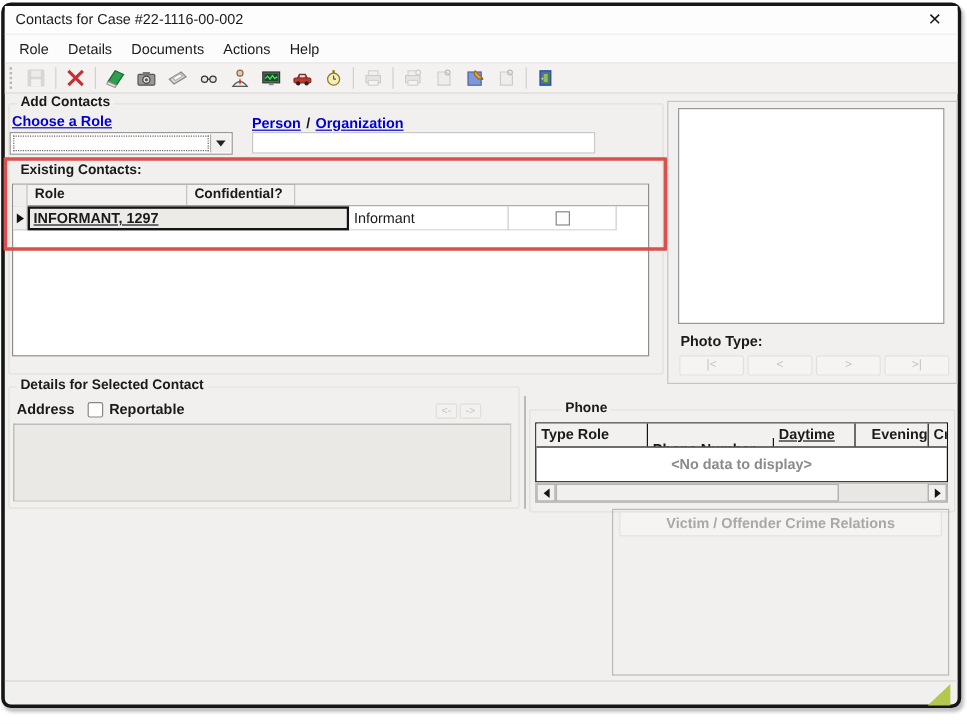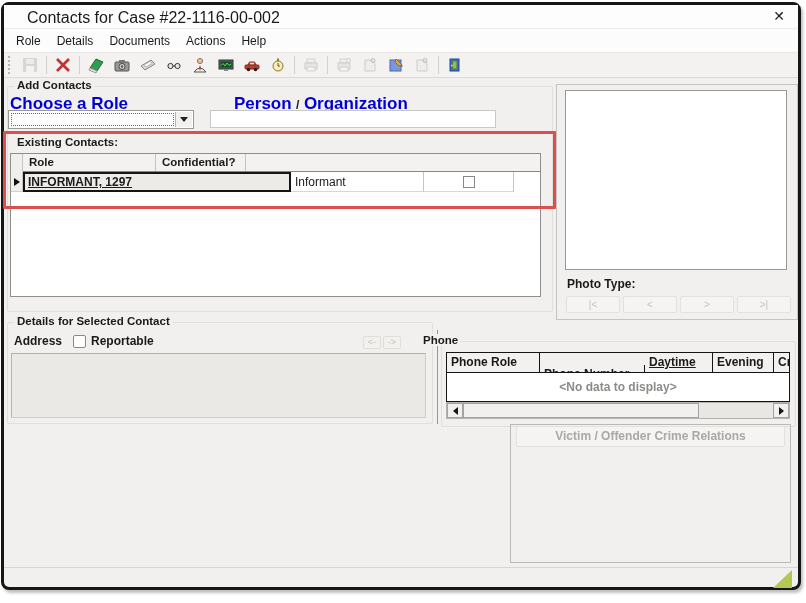--- a/index.html
+++ b/index.html
@@ -3,34 +3,34 @@
 <meta charset="utf-8">
 <style>
   html,body{margin:0;padding:0;background:#fff;}
   #screen{position:relative;width:806px;height:603px;background:#ffffff;overflow:hidden;
           font-family:"Liberation Sans",sans-serif;color:#1a1a1a;}
   .abs{position:absolute;}
   
   .window-frame{left:1px;top:2px;width:800px;height:588px;border:3px solid #161616;border-radius:8px;
                 background:#f1f0ee;box-shadow:2px 3px 3px rgba(0,0,0,.25);box-sizing:border-box;}
   .titlebar{left:4px;top:5px;width:794px;height:23px;background:#fdfdfd;border-bottom:1px solid #ececec;}
-  .title-text{left:13px;top:9px;font-size:16px;margin-left:14px;}
+  .title-text{left:13px;top:9px;font-size:12px;}
   .close-btn{left:766px;top:7px;width:26px;height:19px;text-align:center;font-size:14px;line-height:19px;cursor:default;}
   .menubar{left:4px;top:29px;width:794px;height:23px;background:#fcfcfc;display:flex;align-items:center;padding-left:4px;box-sizing:border-box;}
   .menu-item{font-size:12px;padding:3px 8px;}
   .toolbar{left:4px;top:52px;width:794px;height:26px;background:#f3f2f0;border-top:1px solid #e9e7e4;
            border-bottom:1px solid #dcdad6;display:flex;align-items:center;box-sizing:border-box;padding-left:3px;}
   .tb-grip{width:3px;height:18px;border-left:2px dotted #b7b5b2;margin:0 4px 0 1px;}
   .tb-sep{width:1px;height:18px;background:#d2d0cc;margin:0 3px;}
   .tb-btn{width:26px;height:22px;display:flex;align-items:center;justify-content:center;border-radius:2px;}
   .tb-btn.disabled{opacity:.5;filter:grayscale(35%);}
   
   .grouplabel{font-size:11.5px;font-weight:bold;background:#f1f0ee;padding:0 3px;z-index:3;}
   .groupbox{border:1px solid #e1dfda;border-radius:2px;}
-  .link{font-size:17px;font-weight:bold;color:#0000d6;text-decoration:underline;}
+  .link{font-size:12px;font-weight:bold;color:#0000d6;text-decoration:underline;}
   .boldlbl{font-size:12px;font-weight:bold;}
   
   .combo{left:8px;top:110px;width:186px;height:19px;background:#fff;border:1px solid #9b9996;box-sizing:border-box;}
   .combo-focus{position:absolute;left:2px;top:2px;right:19px;bottom:2px;border:1px dotted #6b6966;}
   .combo-btn{position:absolute;right:1px;top:1px;width:16px;height:15px;background:#f1f0ee;border-left:1px solid #b5b3b0;
              display:flex;align-items:center;justify-content:center;}
   .combo-arrow{width:0;height:0;border-left:4px solid transparent;border-right:4px solid transparent;border-top:5px solid #222;}
   .textfield{background:#fff;border:1px solid #cac8c5;font-size:12px;padding:0 3px;box-sizing:border-box;}
   
   .annotation{left:3px;top:131px;width:547px;height:72px;border:3px solid #d9504c;z-index:6;border-radius:1px;}
@@ -220,21 +220,21 @@
   <div class="abs grouplabel" style="left:14px;top:79px;">Add Contacts</div>
 
   <div class="abs link" style="left:10px;top:94px;">Choose a Role</div>
   <div class="abs combo">
     <div class="combo-focus"></div>
     <div class="combo-btn">
       <div class="combo-arrow"></div>
     </div>
   </div>
 
-  <div class="abs" style="left:210px;top:94px;margin-left:24px;">
+  <div class="abs" style="left:210px;top:94px;">
     <span class="link">Person</span>
     <span class="boldlbl">/</span>
     <span class="link">Organization</span>
   </div>
   <input class="abs textfield" style="left: 210px; top: 110px; width: 286px; height: 18px;" value="">
 
   <div class="abs annotation" style="border-color: rgb(217, 80, 76);"></div>
 
   <div class="abs grouplabel" style="left:14px;top:136px;">Existing Contacts:</div>
   <div class="abs grid">
@@ -274,27 +274,27 @@
   <div class="abs boldlbl" style="left:14px;top:334px;">Address</div>
   <div class="abs checkbox" style="left:73px;top:335px;width:13px;height:13px;border-radius:2px;"></div>
   <div class="abs boldlbl" style="left:91px;top:334px;">Reportable</div>
   <div class="abs mini-btn" style="left:363px;top:336px;">&lt;-</div>
   <div class="abs mini-btn" style="left:383px;top:336px;">-&gt;</div>
   <div class="abs addr-panel"></div>
 
   <div class="abs vdivider" style="left:437px;top:330px;height:94px;"></div>
 
   <div class="abs groupbox" style="left:441px;top:341px;width:353px;height:84px;"></div>
-  <div class="abs grouplabel" style="left:420px;top:334px;">Phone</div>
+  <div class="abs grouplabel" style="left:468px;top:334px;">Phone</div>
   <div class="abs pgrid">
     <div class="p-head">
-      <div class="p-hc" style="width:93px;">Phone Role</div>
+      <div class="p-hc" style="width:93px;">Type Role</div>
       <div class="p-hc" style="width:105px;margin-top:12px;">Phone Number</div>
       <div class="p-hc" style="width:68px;text-decoration:underline;">Daytime</div>
-      <div class="p-hc" style="width:61px;">Evening</div>
+      <div class="p-hc" style="width:61px;text-align:right;">Evening</div>
       <div class="p-hc" style="flex:1;border-right:none;">Cre</div>
     </div>
     <div class="p-body">&lt;No data to display&gt;</div>
   </div>
   <div class="abs hscroll">
     <div class="sb-btn" style="left:0;">
         <div class="arrow-l"></div>
       </div>
     <div class="sb-thumb"></div>
     <div class="sb-btn" style="right:0;">

